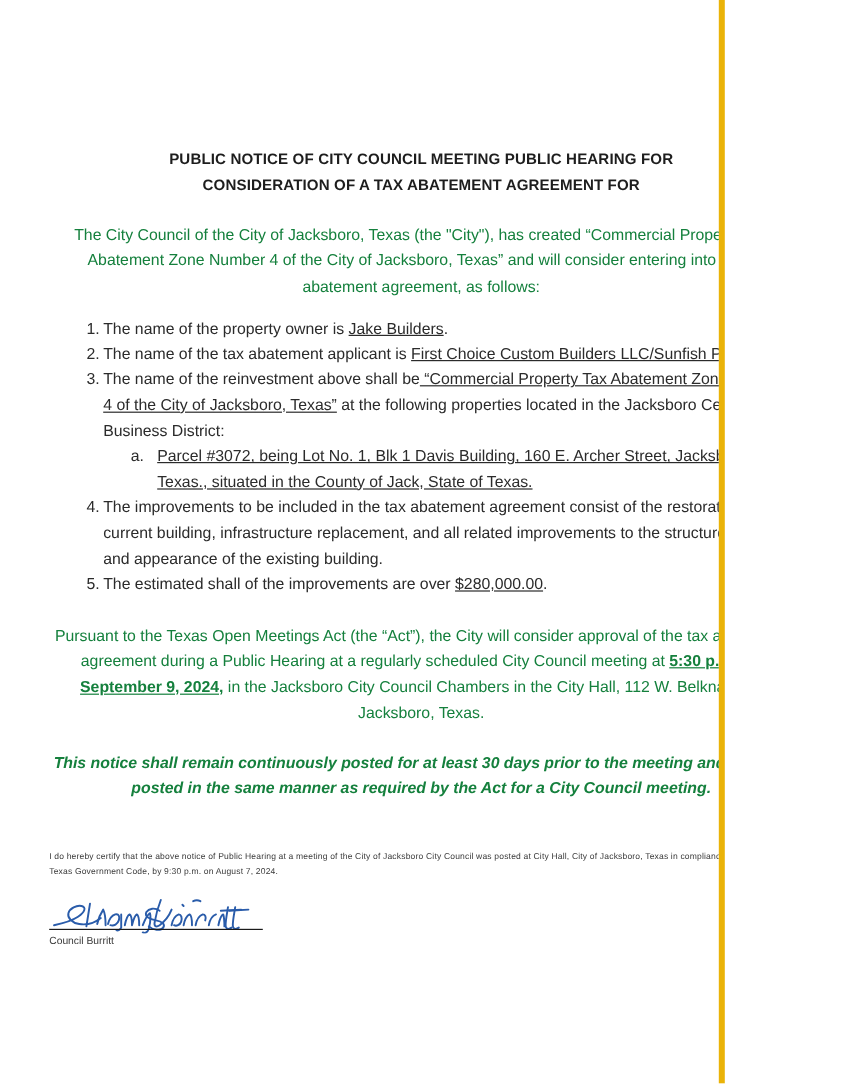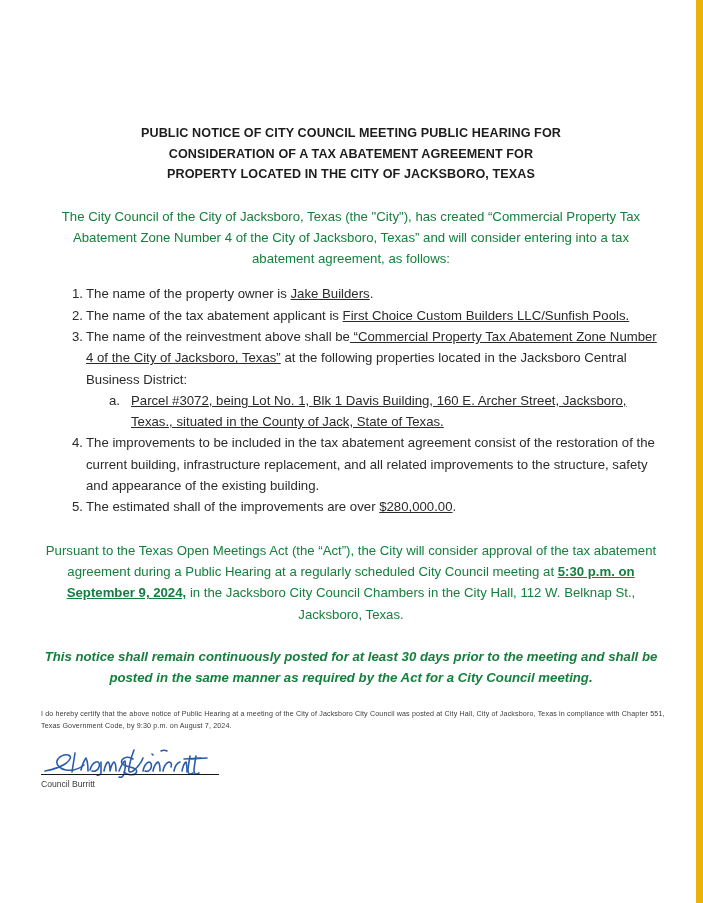--- a/index.html
+++ b/index.html
@@ -6,25 +6,25 @@
     margin: 0;
     padding: 0;
     background: #ffffff;
   }
   body {
     font-family: "Liberation Sans", sans-serif;
     color: #2b2b2b;
   }
   #page {
     position: relative;
-    width: 703px;
+    width: 604px;
     height: 903px;
     background: #ffffff;
     box-sizing: border-box;
-    border-right: 7px solid #eab308;
+    border-right: 5px solid #eab308;
     overflow: hidden;
   }
   .doc {
     position: absolute;
     left: 41px;
     top: 0;
     width: 620px;
   }
 
   
@@ -144,21 +144,20 @@
 </head>
 <body>
 
 <div id="page">
 
   <div class="doc">
 
     <div class="title-block">
       <span class="title-line">PUBLIC NOTICE OF CITY COUNCIL MEETING PUBLIC HEARING FOR</span>
       <span class="title-line">CONSIDERATION OF A TAX ABATEMENT AGREEMENT FOR</span>
-      <span class="title-line">PROPERTY LOCATED IN THE CITY OF JACKSBORO, TEXAS</span>
     </div>
 
     <p class="para" id="intro-para">The City Council of the City of Jacksboro, Texas (the "City"), has created “Commercial Property Tax Abatement Zone Number 4 of the City of Jacksboro, Texas”  and will consider entering into a tax abatement agreement, as follows:</p>
 
     <ol class="num-list">
 
       <li>
         <span class="marker">1.</span>
         <span>The name of the property owner is </span><span class="u">Jake Builders</span><span>.</span>
       </li>

